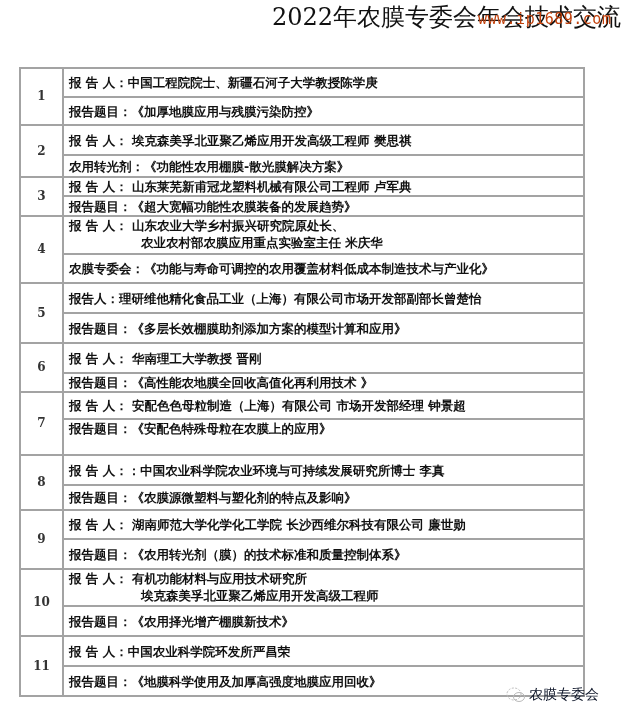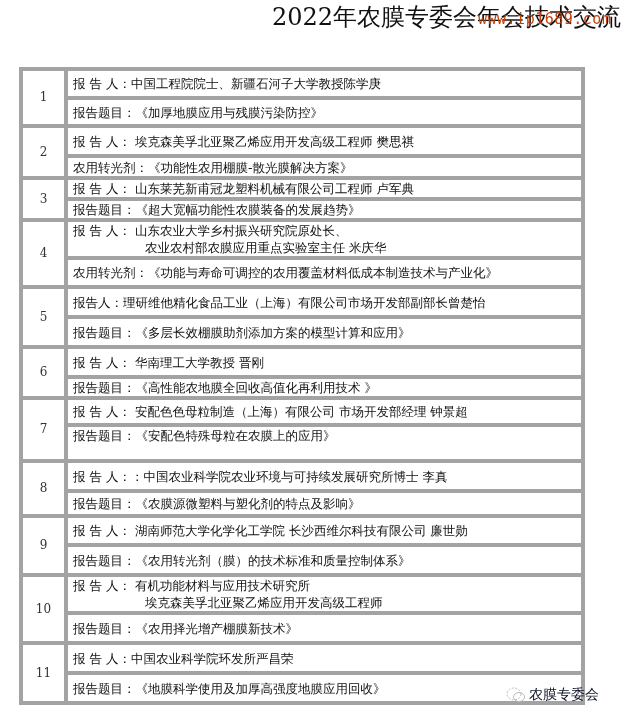--- a/index.html
+++ b/index.html
@@ -5,22 +5,22 @@
     html, body { margin: 0; padding: 0; background: #ffffff; }
     body { width: 621px; height: 727px; position: relative; overflow: hidden;
            font-family: "DejaVu Sans", sans-serif; color: #111; }
     .title { position: absolute; left: 0; top: 2px; width: 621px; text-align: right;
              font-family: "DejaVu Serif", serif; font-size: 24px; letter-spacing: 0px;
              color: #111; line-height: 30px; }
     .site-wm { position: absolute; left: 478px; top: 10px; font-family: "DejaVu Sans Mono", monospace;
                font-size: 15px; color: #c2410c; letter-spacing: 0.5px; }
     table.agenda { position: absolute; left: 19px; top: 67px; width: 566px;
                    border-collapse: collapse; table-layout: fixed; }
-    table.agenda td { border: 4px solid #a3a3a3; padding: 0 0 0 5px; font-size: 12.5px;
-                      vertical-align: middle; line-height: 17px; white-space: nowrap; overflow: hidden; }
+    table.agenda td { border: 2px solid #a3a3a3; padding: 0 0 0 5px; font-size: 12.5px;
+                      vertical-align: middle; line-height: 17px; white-space: nowrap; overflow: hidden; font-weight: bold; }
     table.agenda td.num { width: 41px; text-align: center; padding: 0; font-family: "DejaVu Serif", serif;
                           font-size: 12px; color: #333; }
     .multi { display: block; }
     .wm { position: absolute; left: 506px; top: 686px; font-size: 14px; color: #0f172a;
           display: flex; align-items: center; gap: 3px; }
     .wm svg { display: block; }
   </style>
 </head>
 <body>
 
@@ -57,21 +57,21 @@
         <td>报告题目：《超大宽幅功能性农膜装备的发展趋势》</td>
       </tr>
       <tr style="height: 38px;">
         <td class="num" rowspan="2">4</td>
         <td style="vertical-align: top;">
           <span class="multi">报 告 人：    山东农业大学乡村振兴研究院原处长、</span>
           <span class="multi" style="padding-left: 72px;">农业农村部农膜应用重点实验室主任  米庆华</span>
         </td>
       </tr>
       <tr style="height: 29px;">
-        <td>农用转光剂：《功能与寿命可调控的农用覆盖材料低成本制造技术与产业化》</td>
+        <td>农膜专委会：《功能与寿命可调控的农用覆盖材料低成本制造技术与产业化》</td>
       </tr>
       <tr style="height: 30px;">
         <td class="num" rowspan="2">5</td>
         <td>
           <span class="multi">报告人：理研维他精化食品工业（上海）有限公司市场开发部副部长曾楚怡</span>
         </td>
       </tr>
       <tr style="height: 30px;">
         <td>报告题目：《多层长效棚膜助剂添加方案的模型计算和应用》</td>
       </tr>

